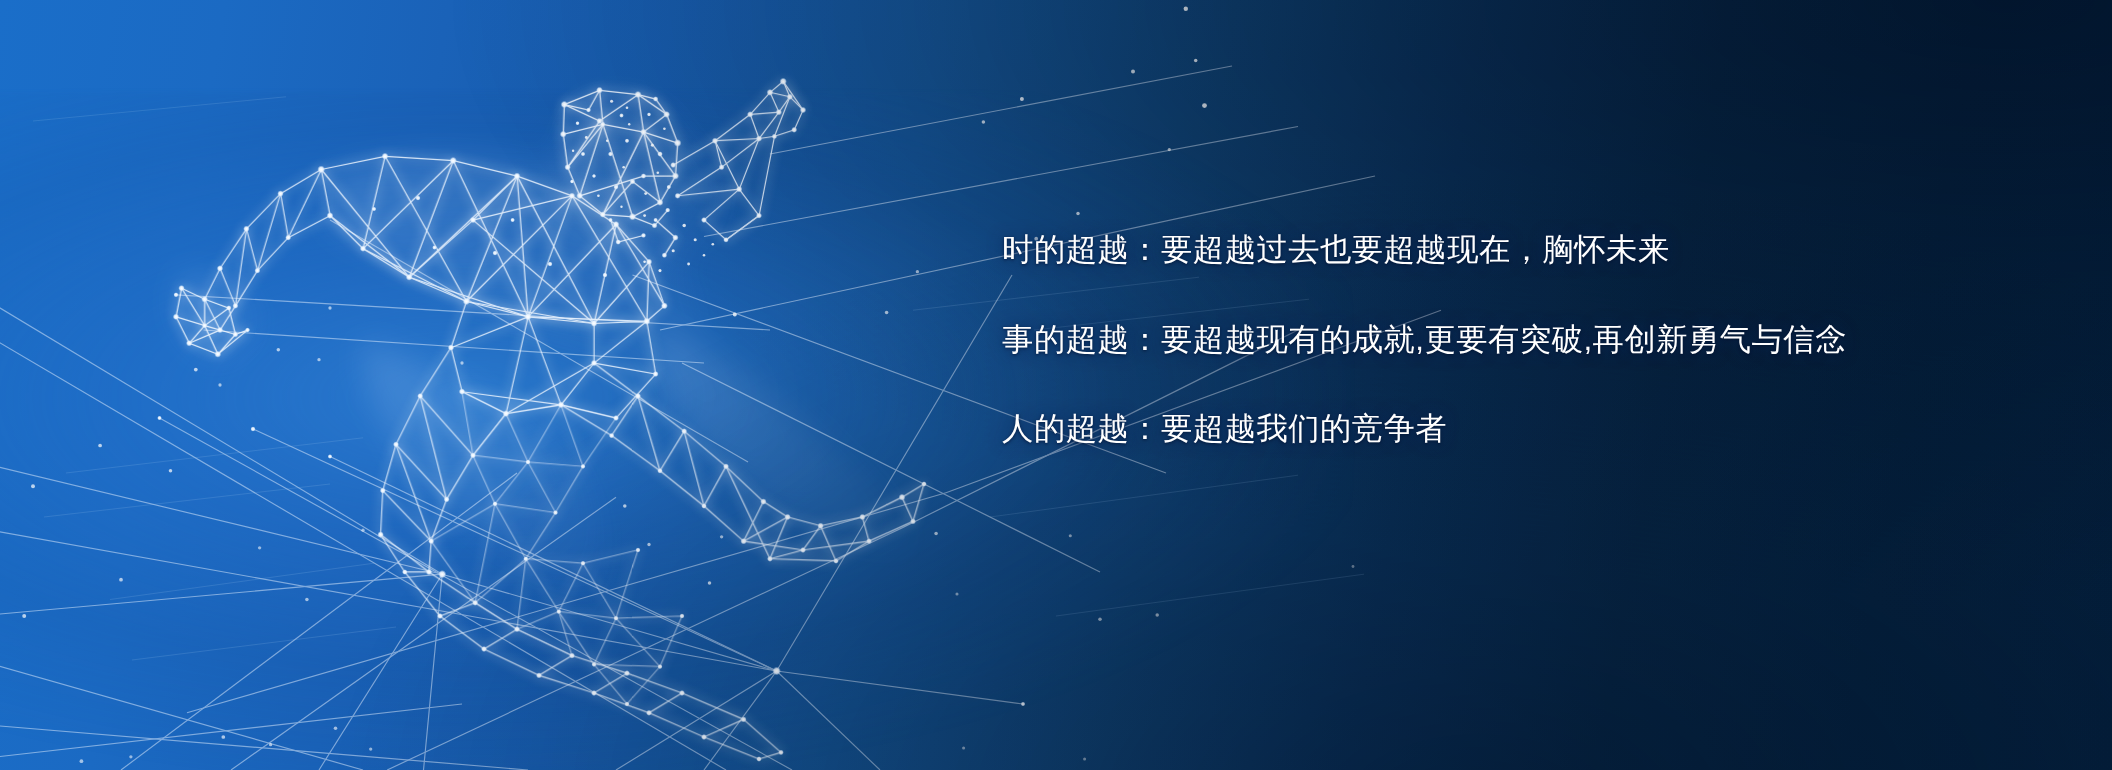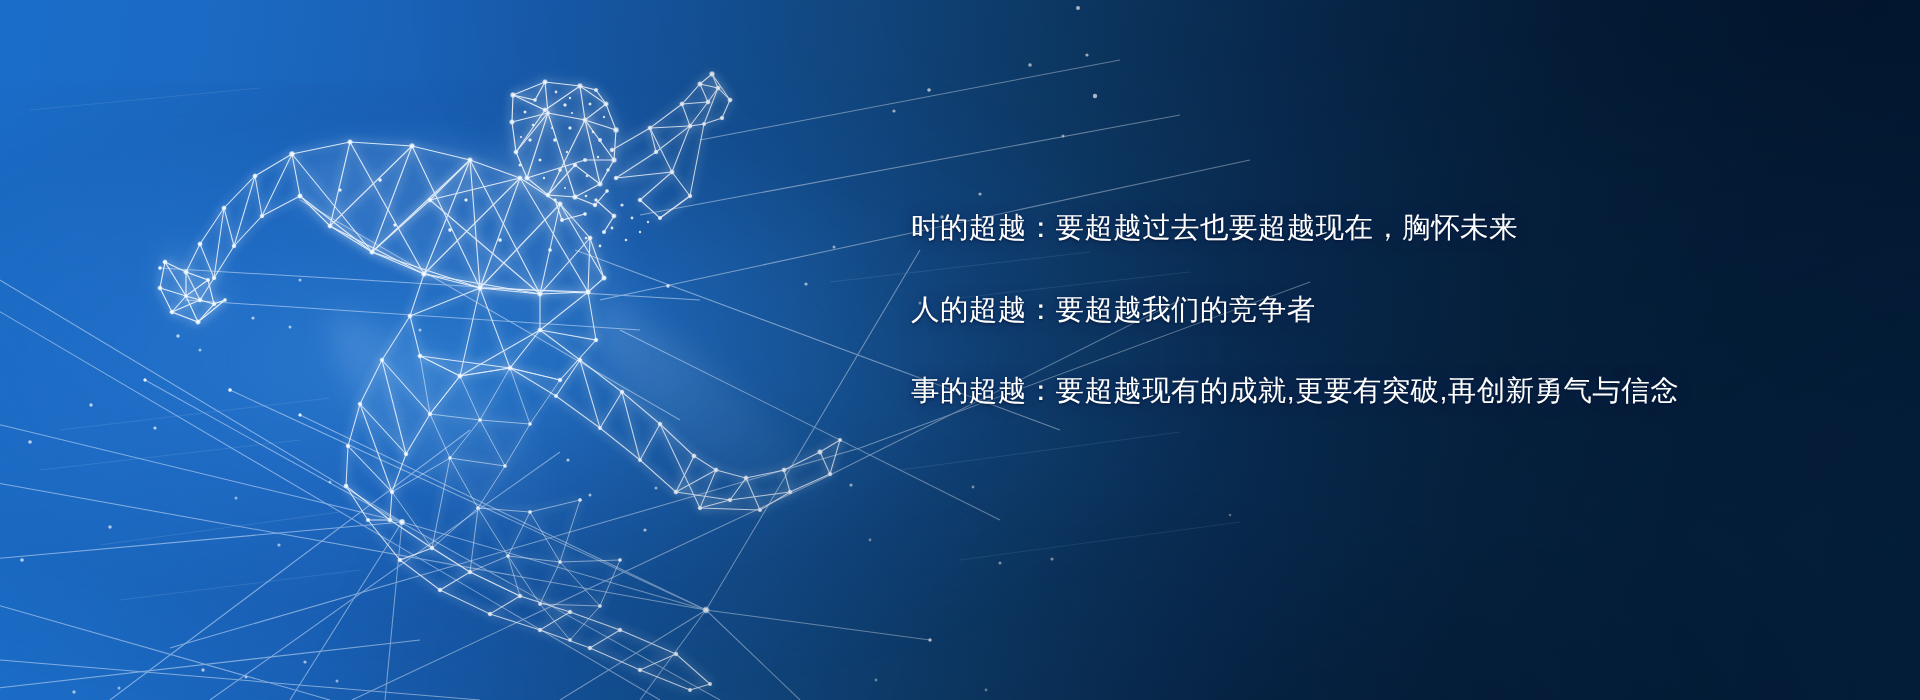--- a/index.html
+++ b/index.html
@@ -589,17 +589,17 @@
         <circle cx="870" cy="540" r="1.4" opacity="0.5"></circle>
         <circle cx="1230" cy="515" r="1.3" opacity="0.45"></circle>
       </g>
     </g>
   </svg>
 
   <div class="bg-vignette"></div>
 
   <div class="text-block">
     <p class="tagline">时的超越：要超越过去也要超越现在，胸怀未来</p>
+    <p class="tagline">事的超越：要超越现有的成就,更要有突破,再创新勇气与信念</p>
     <p class="tagline">人的超越：要超越我们的竞争者</p>
-    <p class="tagline">事的超越：要超越现有的成就,更要有突破,再创新勇气与信念</p>
   </div>
 
 </div>
 
 </body></html>

